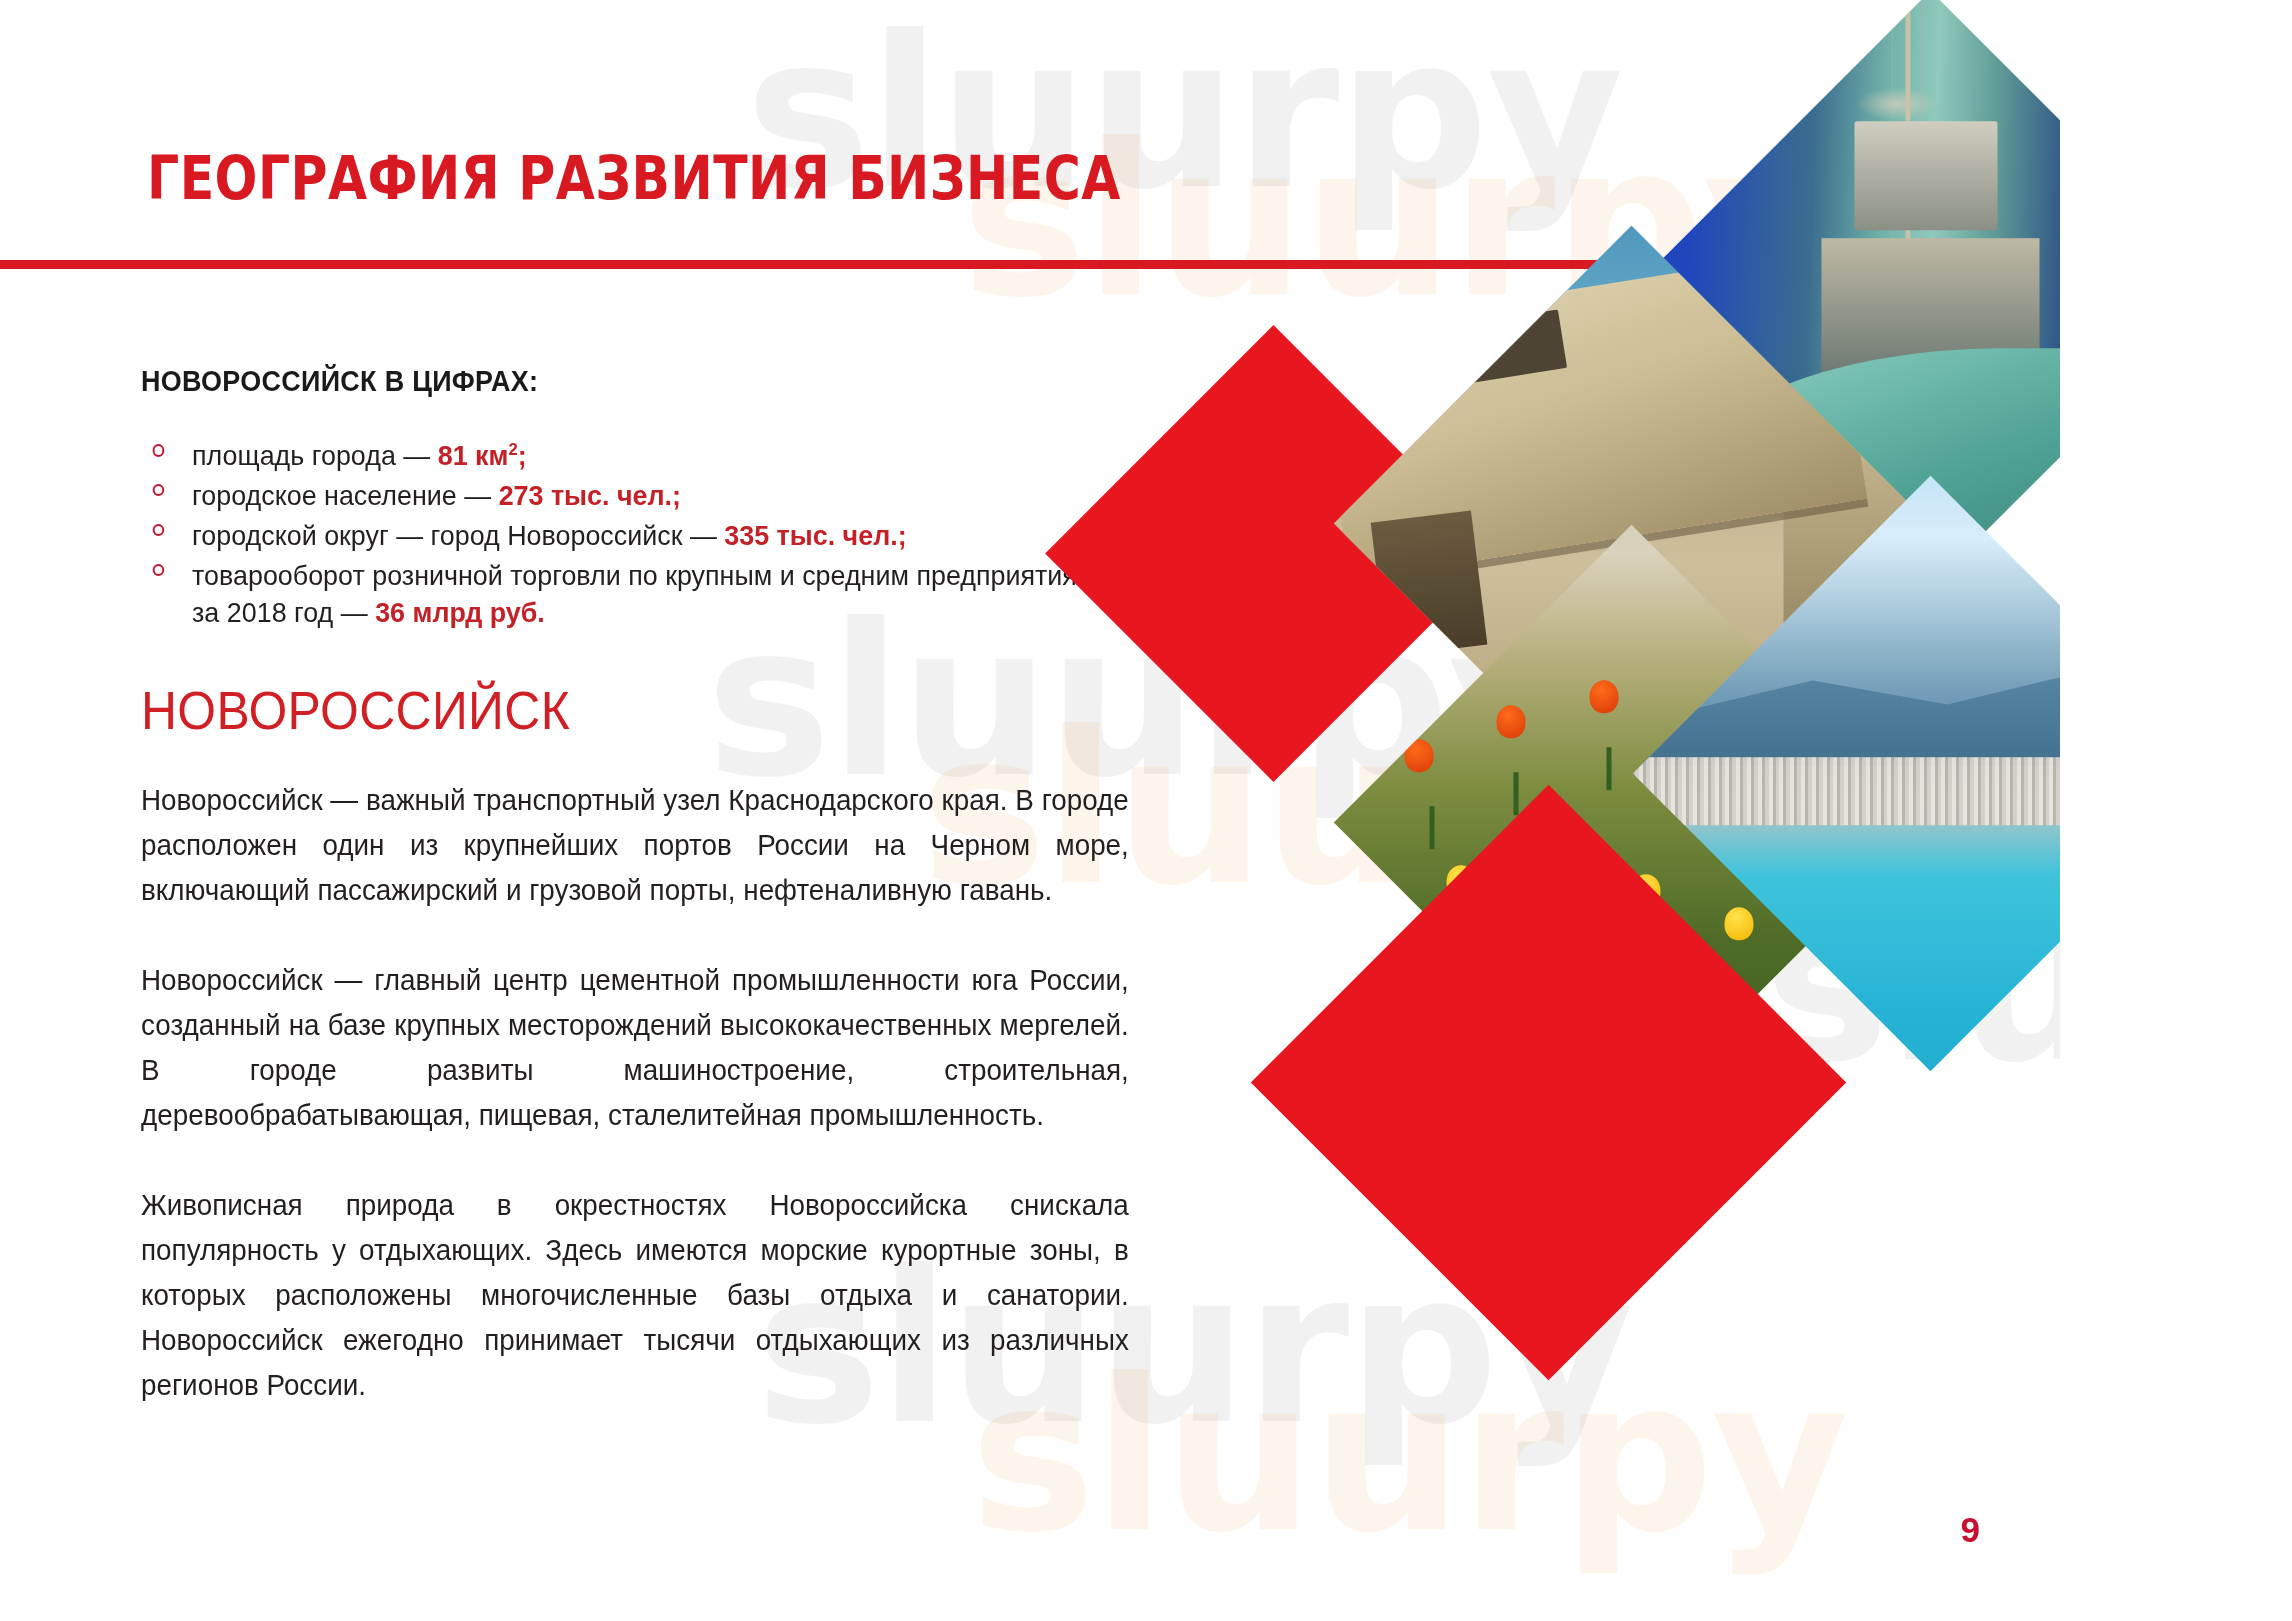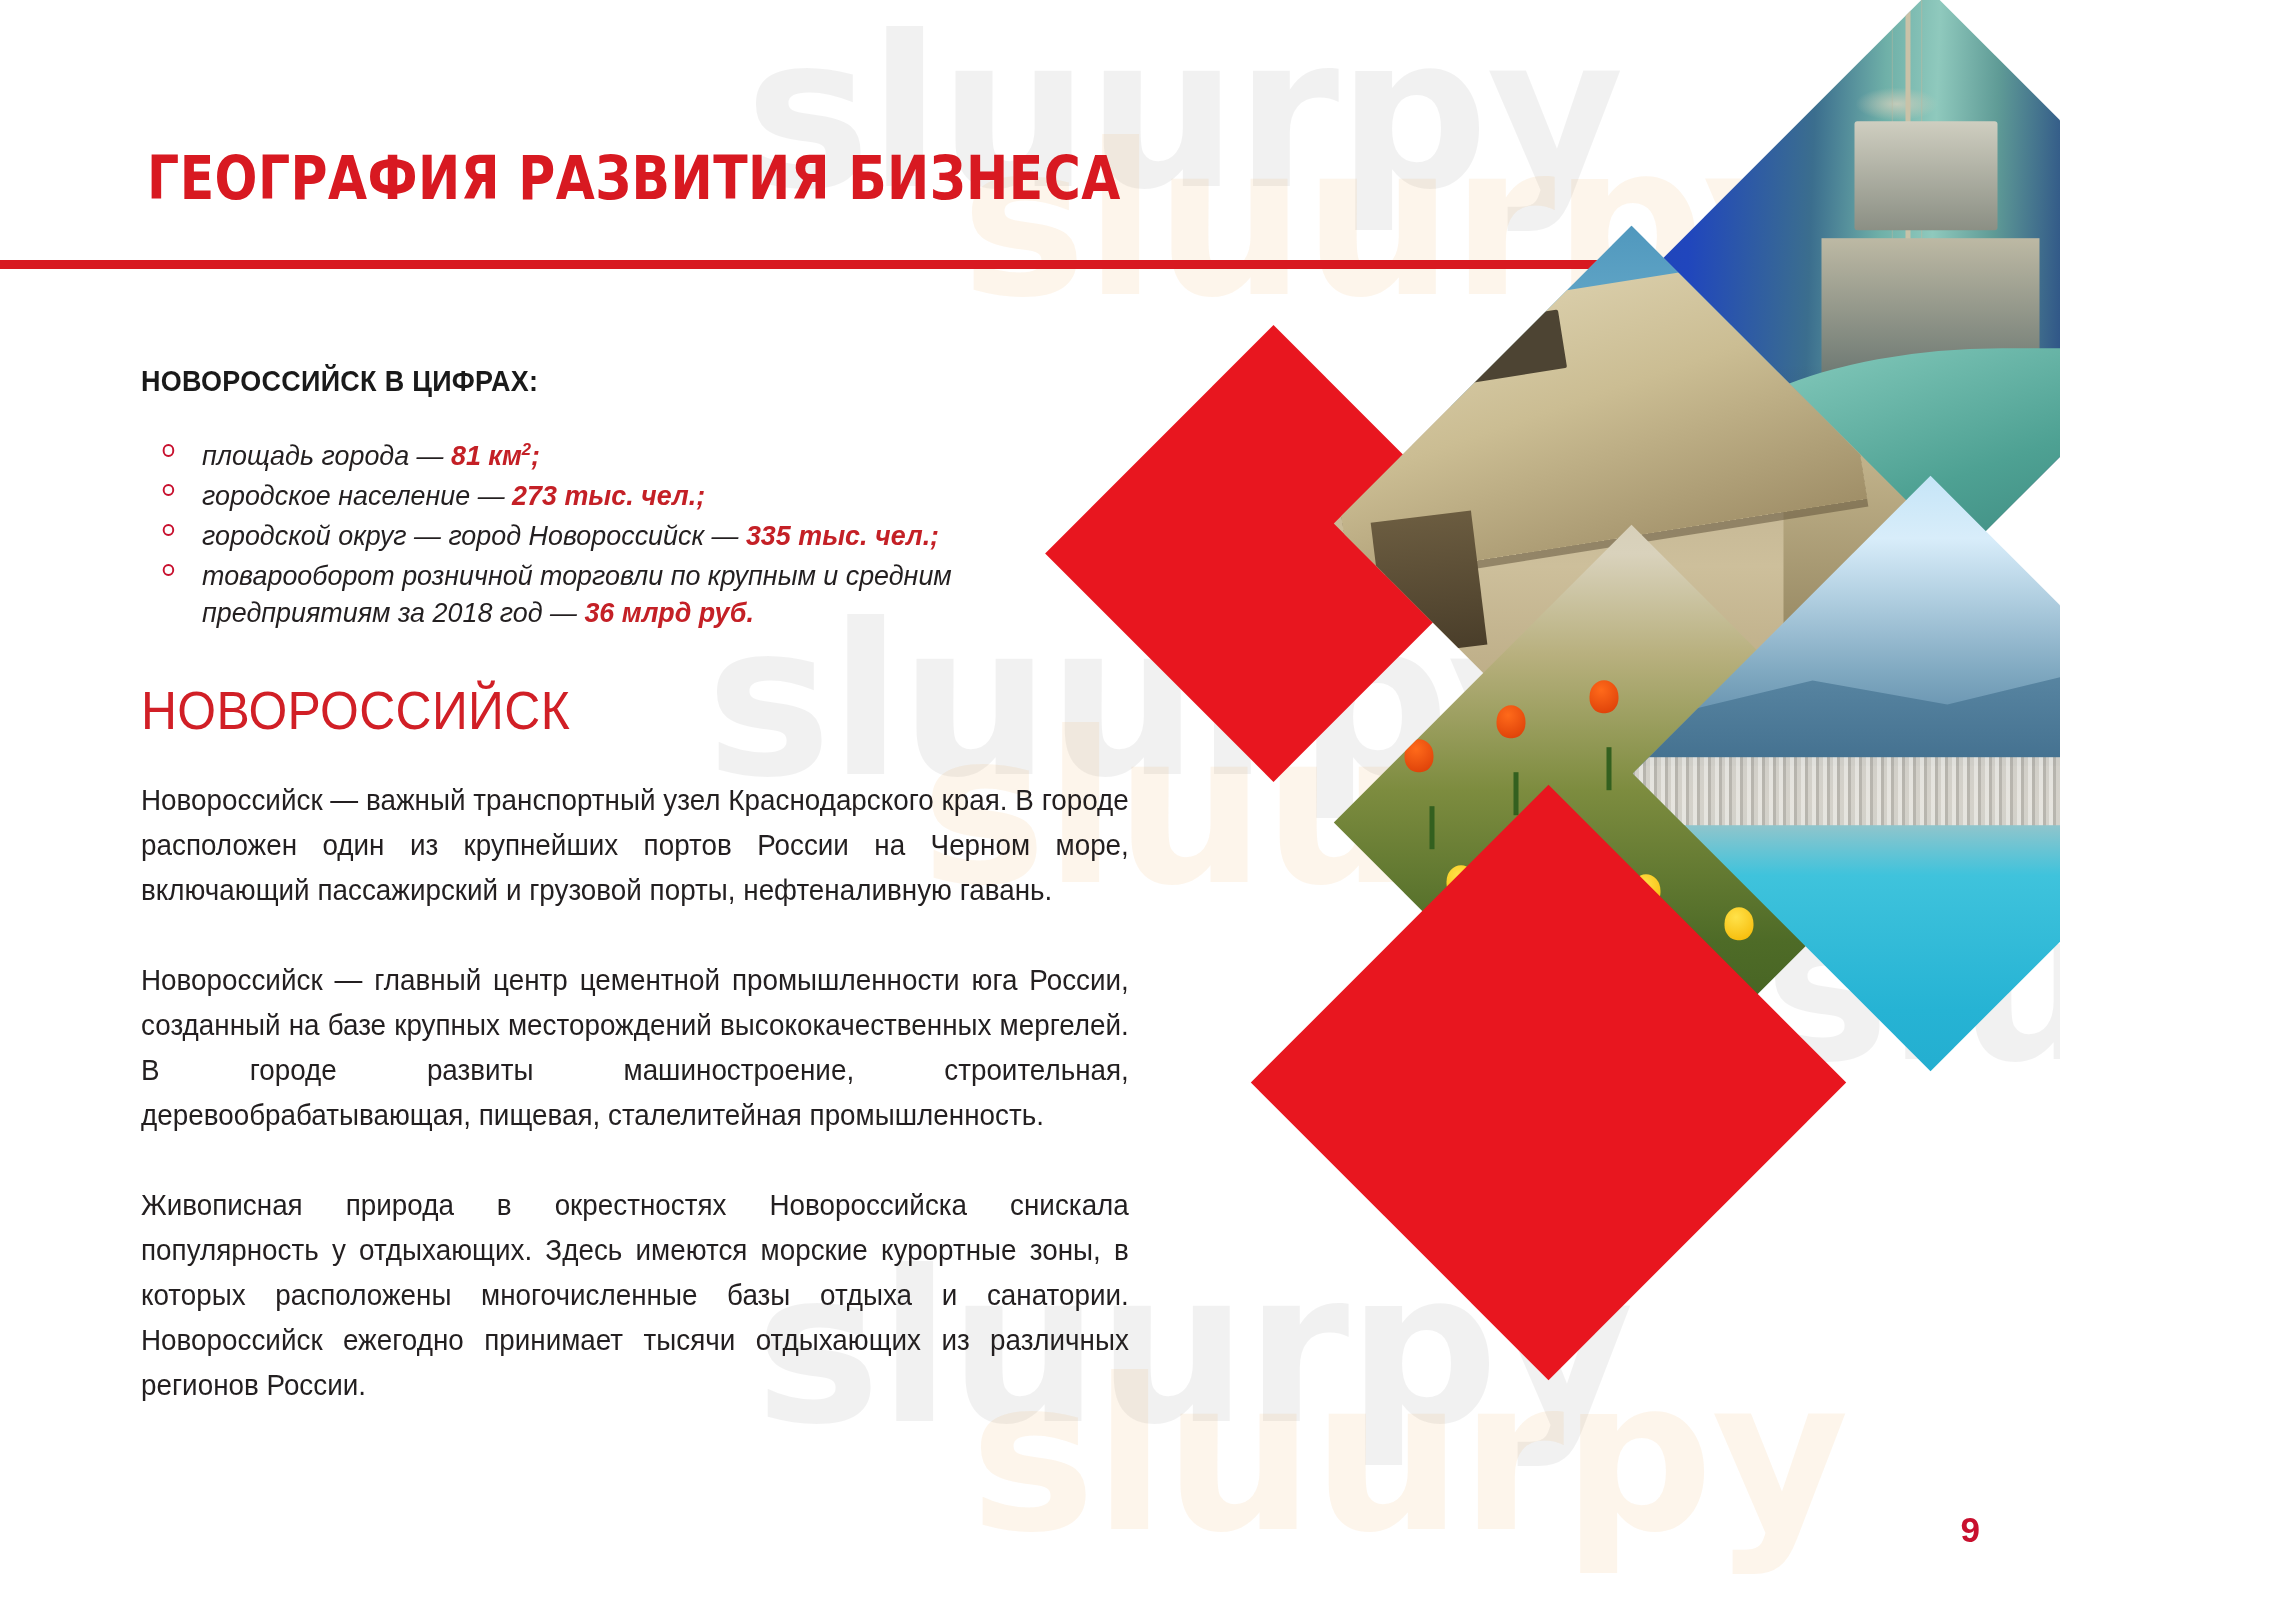--- a/index.html
+++ b/index.html
@@ -71,23 +71,22 @@
     font-weight: 700;
     font-size: 29px;
     color: #1a1a1a;
     letter-spacing: 0.3px;
     transform: scaleX(0.93);
     transform-origin: left center;
     margin: 0 0 39px 0;
   }
   ul.stats {
     list-style: none;
-    margin: 14px;
+    margin: 4px;
     padding: 0;
-    font-style: italic;
   }
   ul.stats li {
     position: relative;
     padding-left: 49px;
     font-family: "Liberation Sans Narrow", "Liberation Sans", sans-serif;
     font-size: 28px;
     line-height: 37px;
     color: #231f20;
     margin-bottom: 2.9px;
     transform: scaleX(0.96);

